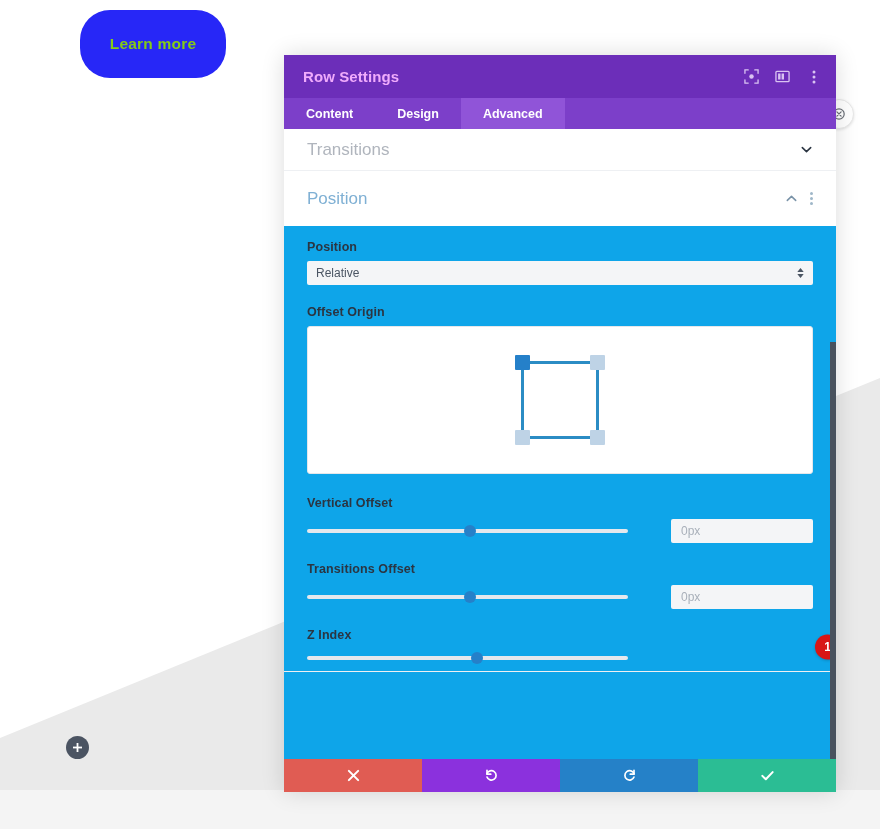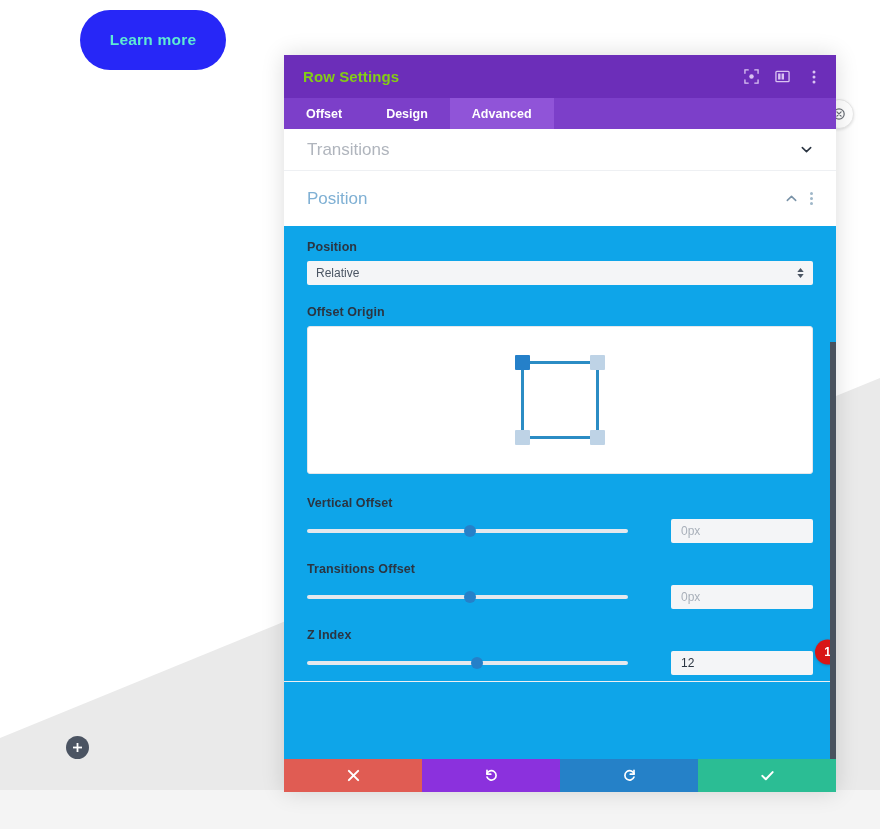--- a/index.html
+++ b/index.html
@@ -22,22 +22,22 @@
     background: #ffffff;
     clip-path: polygon(0 0, 880px 0, 880px 110px, 0 470px);
   }
   .bg-bottom-strip {
     position: absolute; left: 0; top: 790px; width: 880px; height: 39px;
     background: #f4f4f4;
   }
 
   .learn-more-btn {
     position: absolute; left: 80px; top: 10px;
-    width: 146px; height: 60px;
-    background: #2727f7; color: #5eead4;
+    width: 146px; height: 68px;
+    background: #2727f7; color: #84cc16;
     border: none; border-radius: 30px;
     font-family: "Liberation Sans", sans-serif;
     font-size: 15.5px; font-weight: bold; letter-spacing: .2px;
     cursor: pointer;
     display: flex; align-items: center; justify-content: center;
   }
 
   .add-module-btn {
     position: absolute; left: 66px; top: 736px;
     width: 23px; height: 23px; border-radius: 50%;
@@ -65,21 +65,21 @@
     display: flex; flex-direction: column;
     overflow: hidden;
   }
 
   .modal-header {
     height: 43px; background: #6c2eb9;
     display: flex; align-items: center; padding: 0 14px 0 19px;
     flex: 0 0 auto;
   }
   .modal-title {
-    color: #84cc16; font-size: 15px; font-weight: bold;
+    color: #f0abfc; font-size: 15px; font-weight: bold;
     flex: 1 1 auto; letter-spacing: .1px;
   }
   .header-icons { display: flex; align-items: center; gap: 14px; }
   .hicon {
     width: 17px; height: 17px;
     display: flex; align-items: center; justify-content: center;
     color: #d9c3f2; cursor: pointer;
   }
   .hicon svg { display: block; }
 
@@ -270,21 +270,21 @@
         <svg width="4" height="16" viewBox="0 0 4 16">
           <circle cx="2" cy="3" r="1.5" fill="#d9c3f2"></circle>
           <circle cx="2" cy="8" r="1.5" fill="#d9c3f2"></circle>
           <circle cx="2" cy="13" r="1.5" fill="#d9c3f2"></circle>
         </svg>
       </span>
     </div>
   </div>
 
   <div class="modal-tabs">
-    <button class="tab">Offset</button>
+    <button class="tab">Content</button>
     <button class="tab">Design</button>
     <button class="tab active">Advanced</button>
   </div>
 
   <div class="modal-body">
     <div class="scroll-area">
 
       <div class="accordion-head" style="height:42px;">
         <div class="acc-title">Transitions</div>
         <div class="acc-right">
@@ -363,21 +363,20 @@
           </div>
         </div>
 
         <div class="slider-row z-index-row">
           <div class="field-label">Z Index</div>
           <div class="slider-line">
             <div class="slider-track-wrap">
               <div class="slider-track"></div>
               <div class="slider-thumb" style="left:51%"></div>
             </div>
-            <input class="slider-input filled" type="text" value="12" style="">
           </div>
           <div class="count-badge">1</div>
         </div>
 
       </div>
 
 
       <div class="help-row">
         
         

